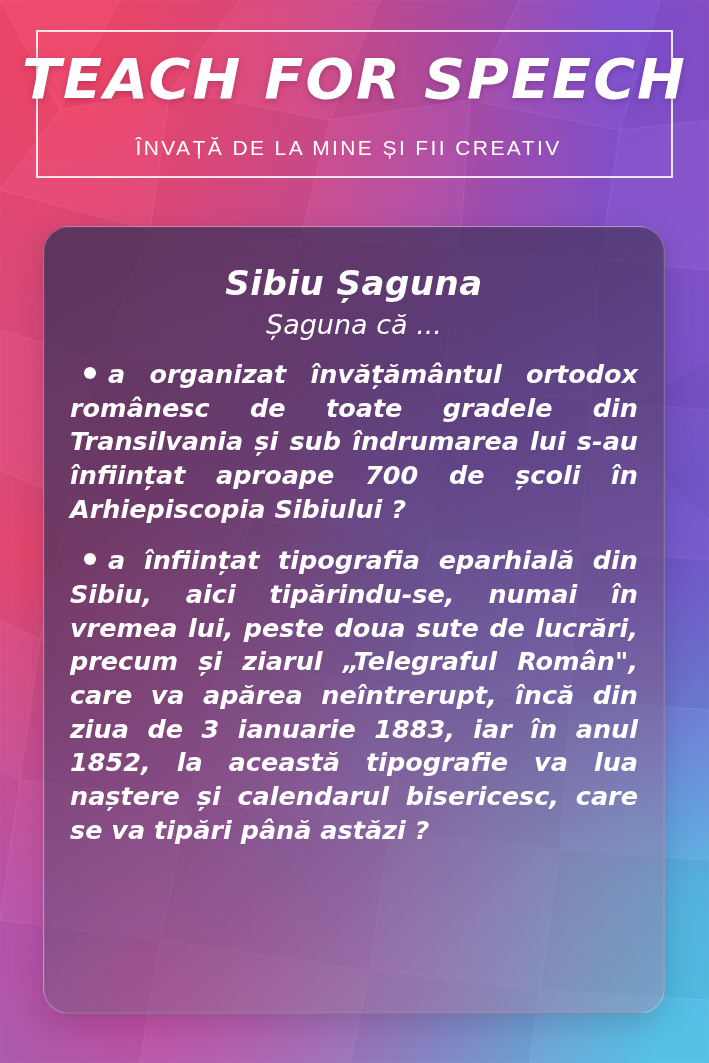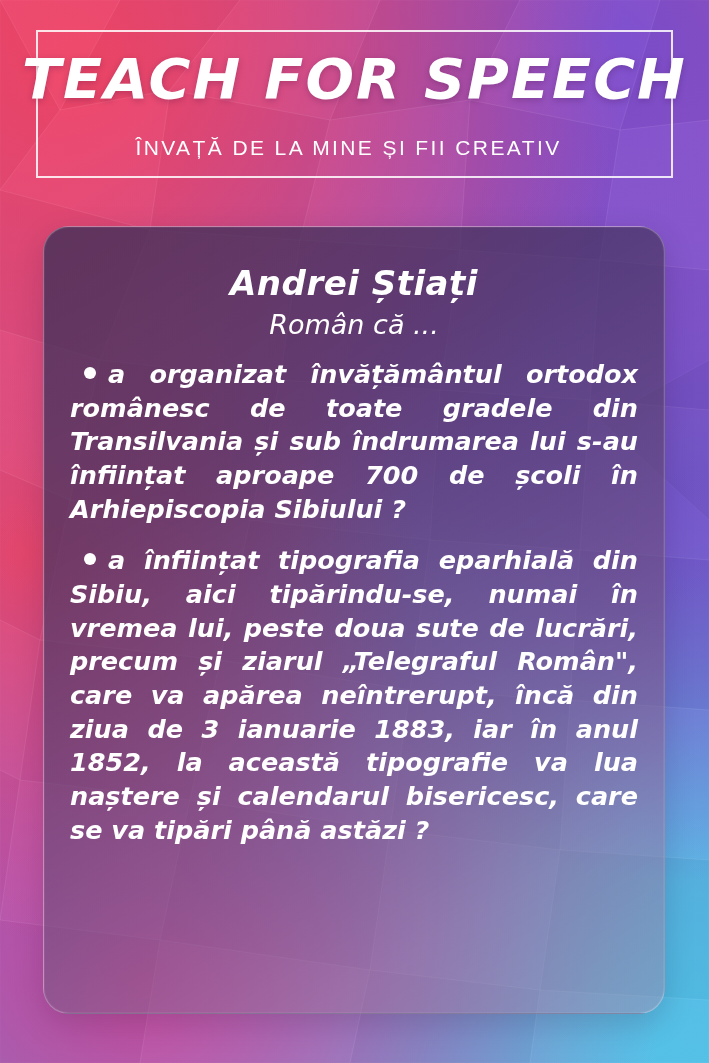--- a/index.html
+++ b/index.html
@@ -211,22 +211,22 @@
     </svg>
   </div>
 
   <div class="header">
     <div class="corner-frame"></div>
     <div class="logo">TEACH FOR SPEECH</div>
     <div class="tagline">ÎNVAȚĂ DE LA MINE ȘI FII CREATIV</div>
   </div>
 
   <div class="card">
-    <div class="card-title">Andrei Știați</div>
-    <div class="card-subtitle">Român că ...</div>
+    <div class="card-title">Sibiu Șaguna</div>
+    <div class="card-subtitle">Șaguna că ...</div>
 
     <p class="para">
       <span class="bullet"></span><span>a organizat învățământul ortodox românesc de toate gradele din Transilvania și sub îndrumarea lui s-au înființat aproape 700 de școli în Arhiepiscopia Sibiului ?</span>
     </p>
 
     <p class="para para-last">
       <span class="bullet"></span><span>a înființat tipografia eparhială din Sibiu, aici tipărindu-se, numai în vremea lui, peste doua sute de lucrări, precum și ziarul „Telegraful Român", care va apărea neîntrerupt, încă din ziua de 3 ianuarie 1883, iar în anul 1852, la această tipografie va lua naștere și calendarul bisericesc,  care se va tipări până astăzi ?</span>
     </p>
   </div>
 

